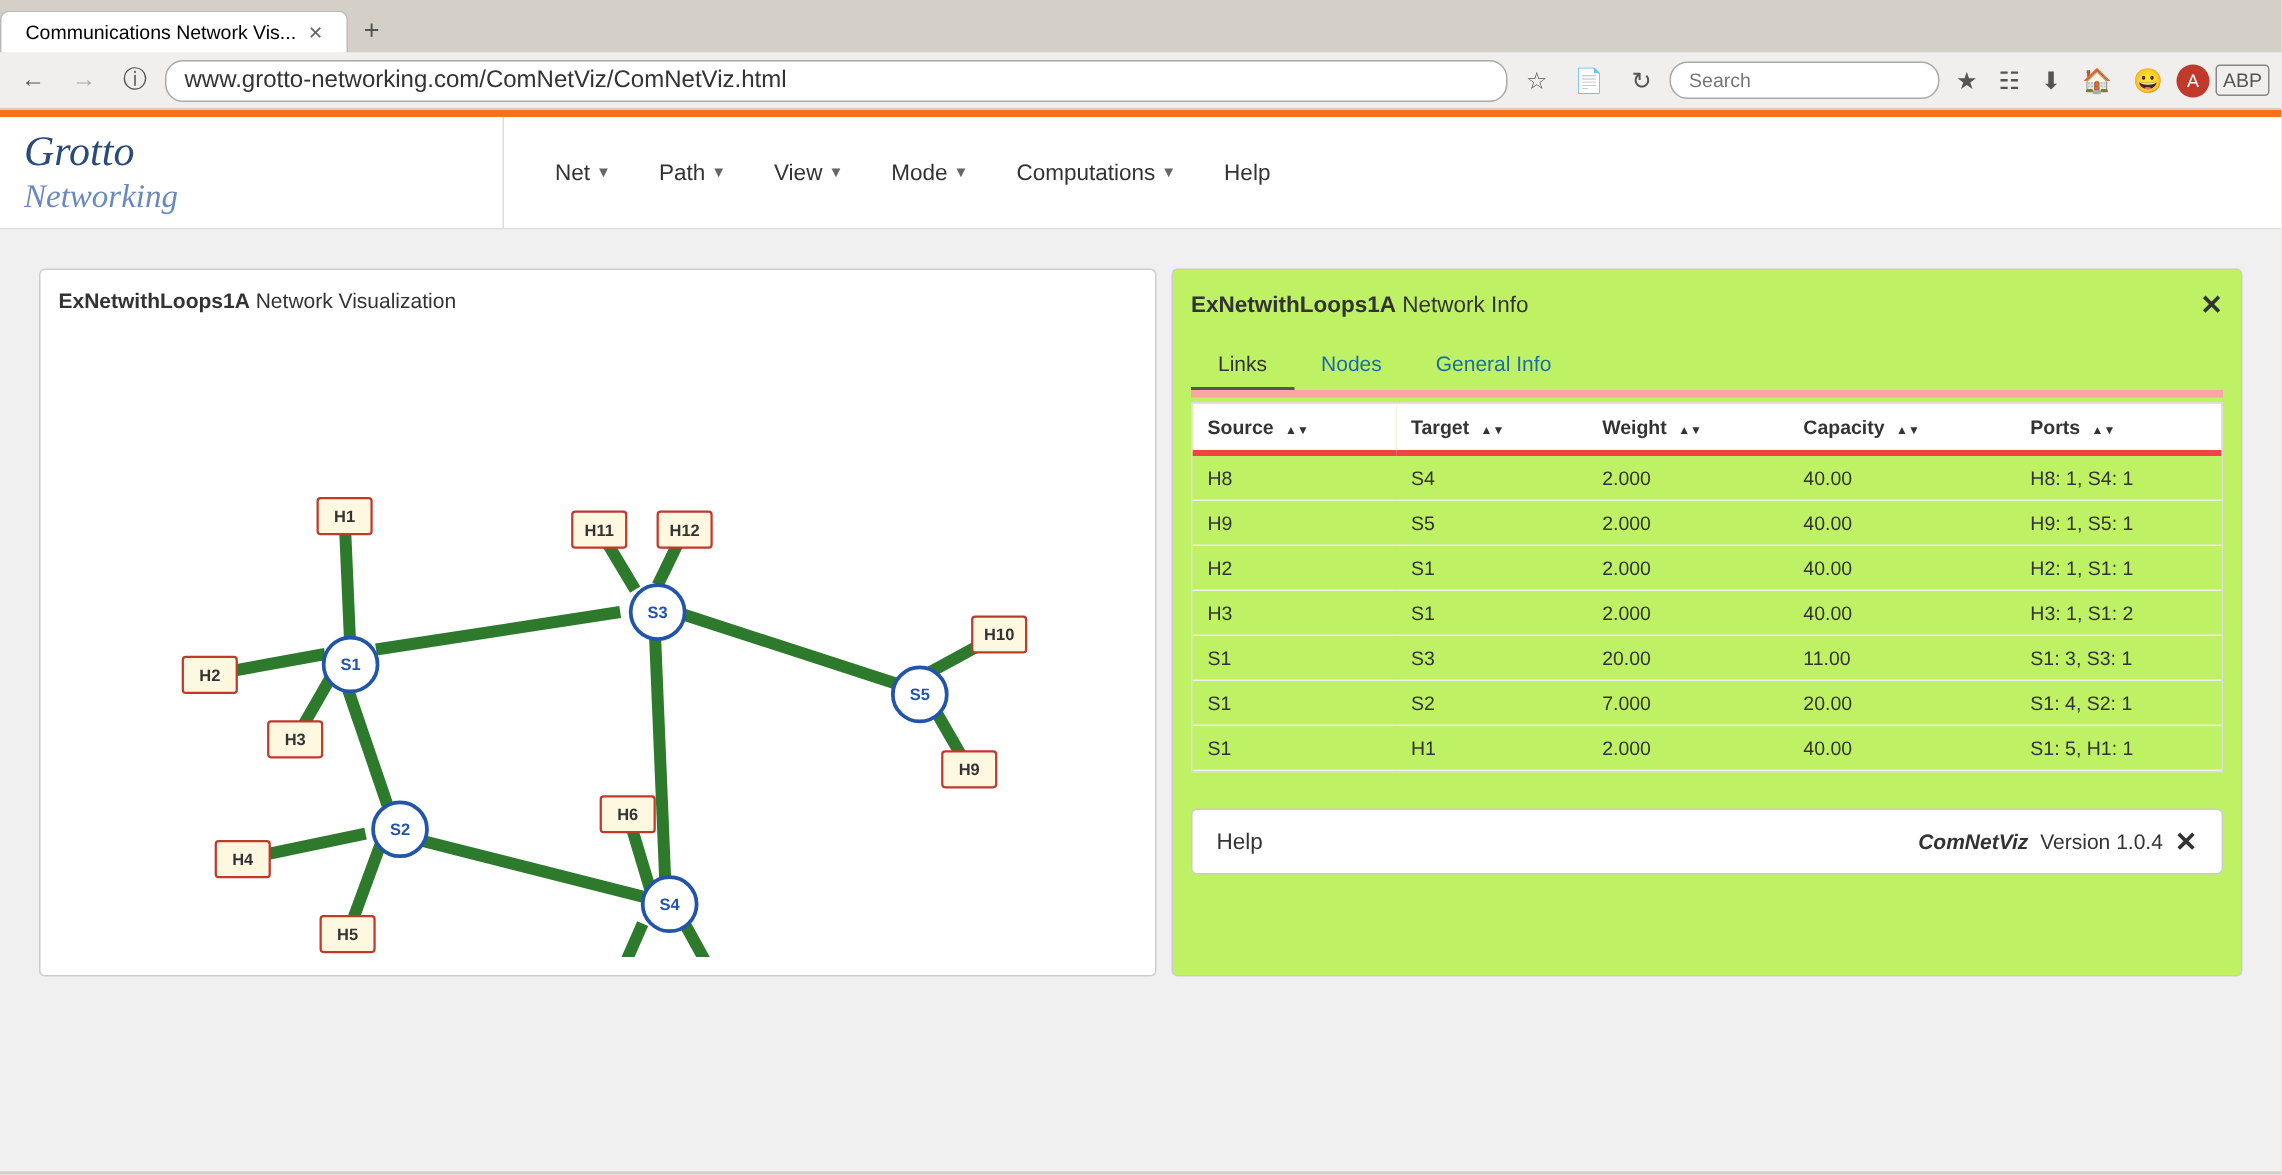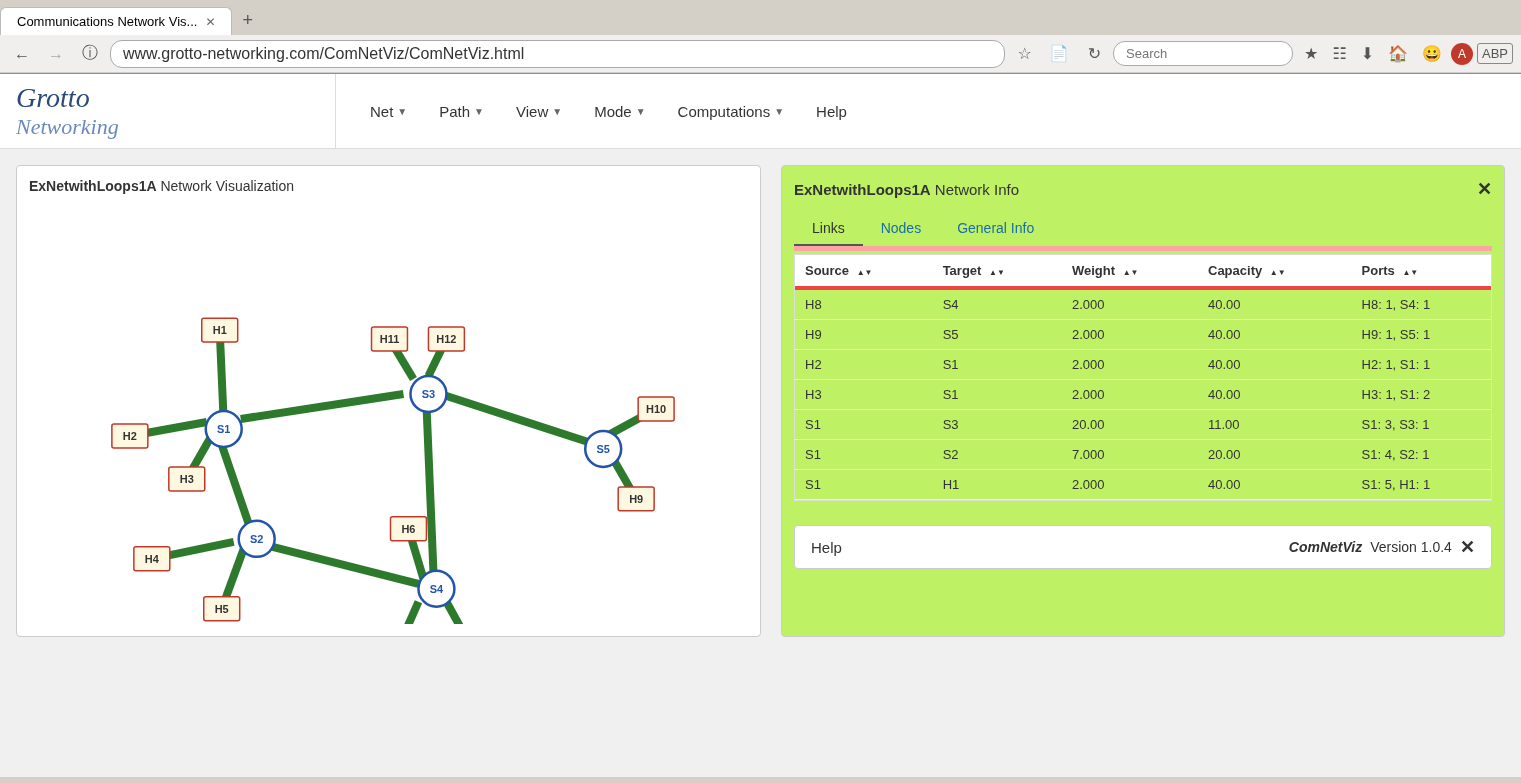--- a/index.html
+++ b/index.html
@@ -1,19 +1,19 @@
 <!DOCTYPE html>
 <html><head>
   <meta charset="utf-8">
   <style>
     * { margin: 0; padding: 0; box-sizing: border-box; }
     body { font-family: Arial, sans-serif; background: #d4d0c8; font-size: 14px; }
 
     
-    .browser-chrome { background: #e8e6e1; border-bottom: 1px solid #f97316; }
+    .browser-chrome { background: #e8e6e1; border-bottom: 5px solid #f97316; }
     .tab-bar { display: flex; align-items: flex-end; padding: 6px 0 0 0; background: #d4d0c8; }
     .tab { background: #f0efed; border: 1px solid #bbb; border-bottom: none; border-radius: 6px 6px 0 0; padding: 6px 16px; display: flex; align-items: center; gap: 8px; font-size: 13px; min-width: 200px; }
     .tab.active { background: #fff; }
     .tab-close { cursor: pointer; color: #666; font-size: 12px; }
     .tab-new { background: none; border: none; font-size: 18px; padding: 4px 10px; cursor: pointer; color: #555; }
     .nav-bar { background: #f0efed; border-bottom: 1px solid #ccc; padding: 4px 8px; display: flex; align-items: center; gap: 6px; }
     .nav-btn { background: none; border: none; font-size: 16px; cursor: pointer; color: #555; padding: 4px 6px; border-radius: 3px; }
     .url-bar { flex: 1; border: 1px solid #aaa; border-radius: 12px; padding: 4px 12px; font-size: 16px; background: white; display: flex; align-items: center; gap: 6px; }
     .url-bar span { color: #333; }
     .search-box { border: 1px solid #aaa; border-radius: 12px; padding: 4px 12px; font-size: 13px; background: white; width: 180px; }
@@ -24,21 +24,21 @@
     .app-container { background: #f0f0f0; min-height: calc(100vh - 80px); }
     .app-header { background: white; border-bottom: 1px solid #ddd; display: flex; align-items: center; }
     .logo-area { width: 336px; padding: 8px 16px; border-right: 1px solid #ddd; }
     .logo-text { font-family: Georgia, serif; font-size: 28px; color: #2a4a7a; font-style: italic; }
     .logo-sub { font-family: Georgia, serif; font-size: 22px; color: #6a8abf; font-style: italic; }
     .menu-bar { display: flex; align-items: center; padding: 0 20px; gap: 4px; }
     .menu-item { padding: 10px 14px; cursor: pointer; display: flex; align-items: center; gap: 4px; font-size: 15px; color: #333; border-radius: 3px; }
     .menu-arrow { font-size: 10px; color: #666; }
 
     
-    .main-content { display: flex; padding: 16px; gap: 20px; }
+    .main-content { display: flex; padding: 26px; gap: 10px; }
 
     
     .viz-panel { background: white; border: 1px solid #ccc; border-radius: 4px; width: 745px; min-height: 460px; padding: 12px; position: relative; }
     .panel-title { font-size: 14px; color: #333; margin-bottom: 10px; }
     .panel-title strong { font-weight: bold; }
     .network-canvas { position: relative; width: 100%; height: 420px; background: white; }
 
     
     .info-panel { background: #bef264; border: 1px solid #ccc; border-radius: 4px; flex: 1; min-height: 460px; padding: 12px; }
     .info-title { font-size: 15px; color: #333; margin-bottom: 12px; display: flex; justify-content: space-between; align-items: center; }

